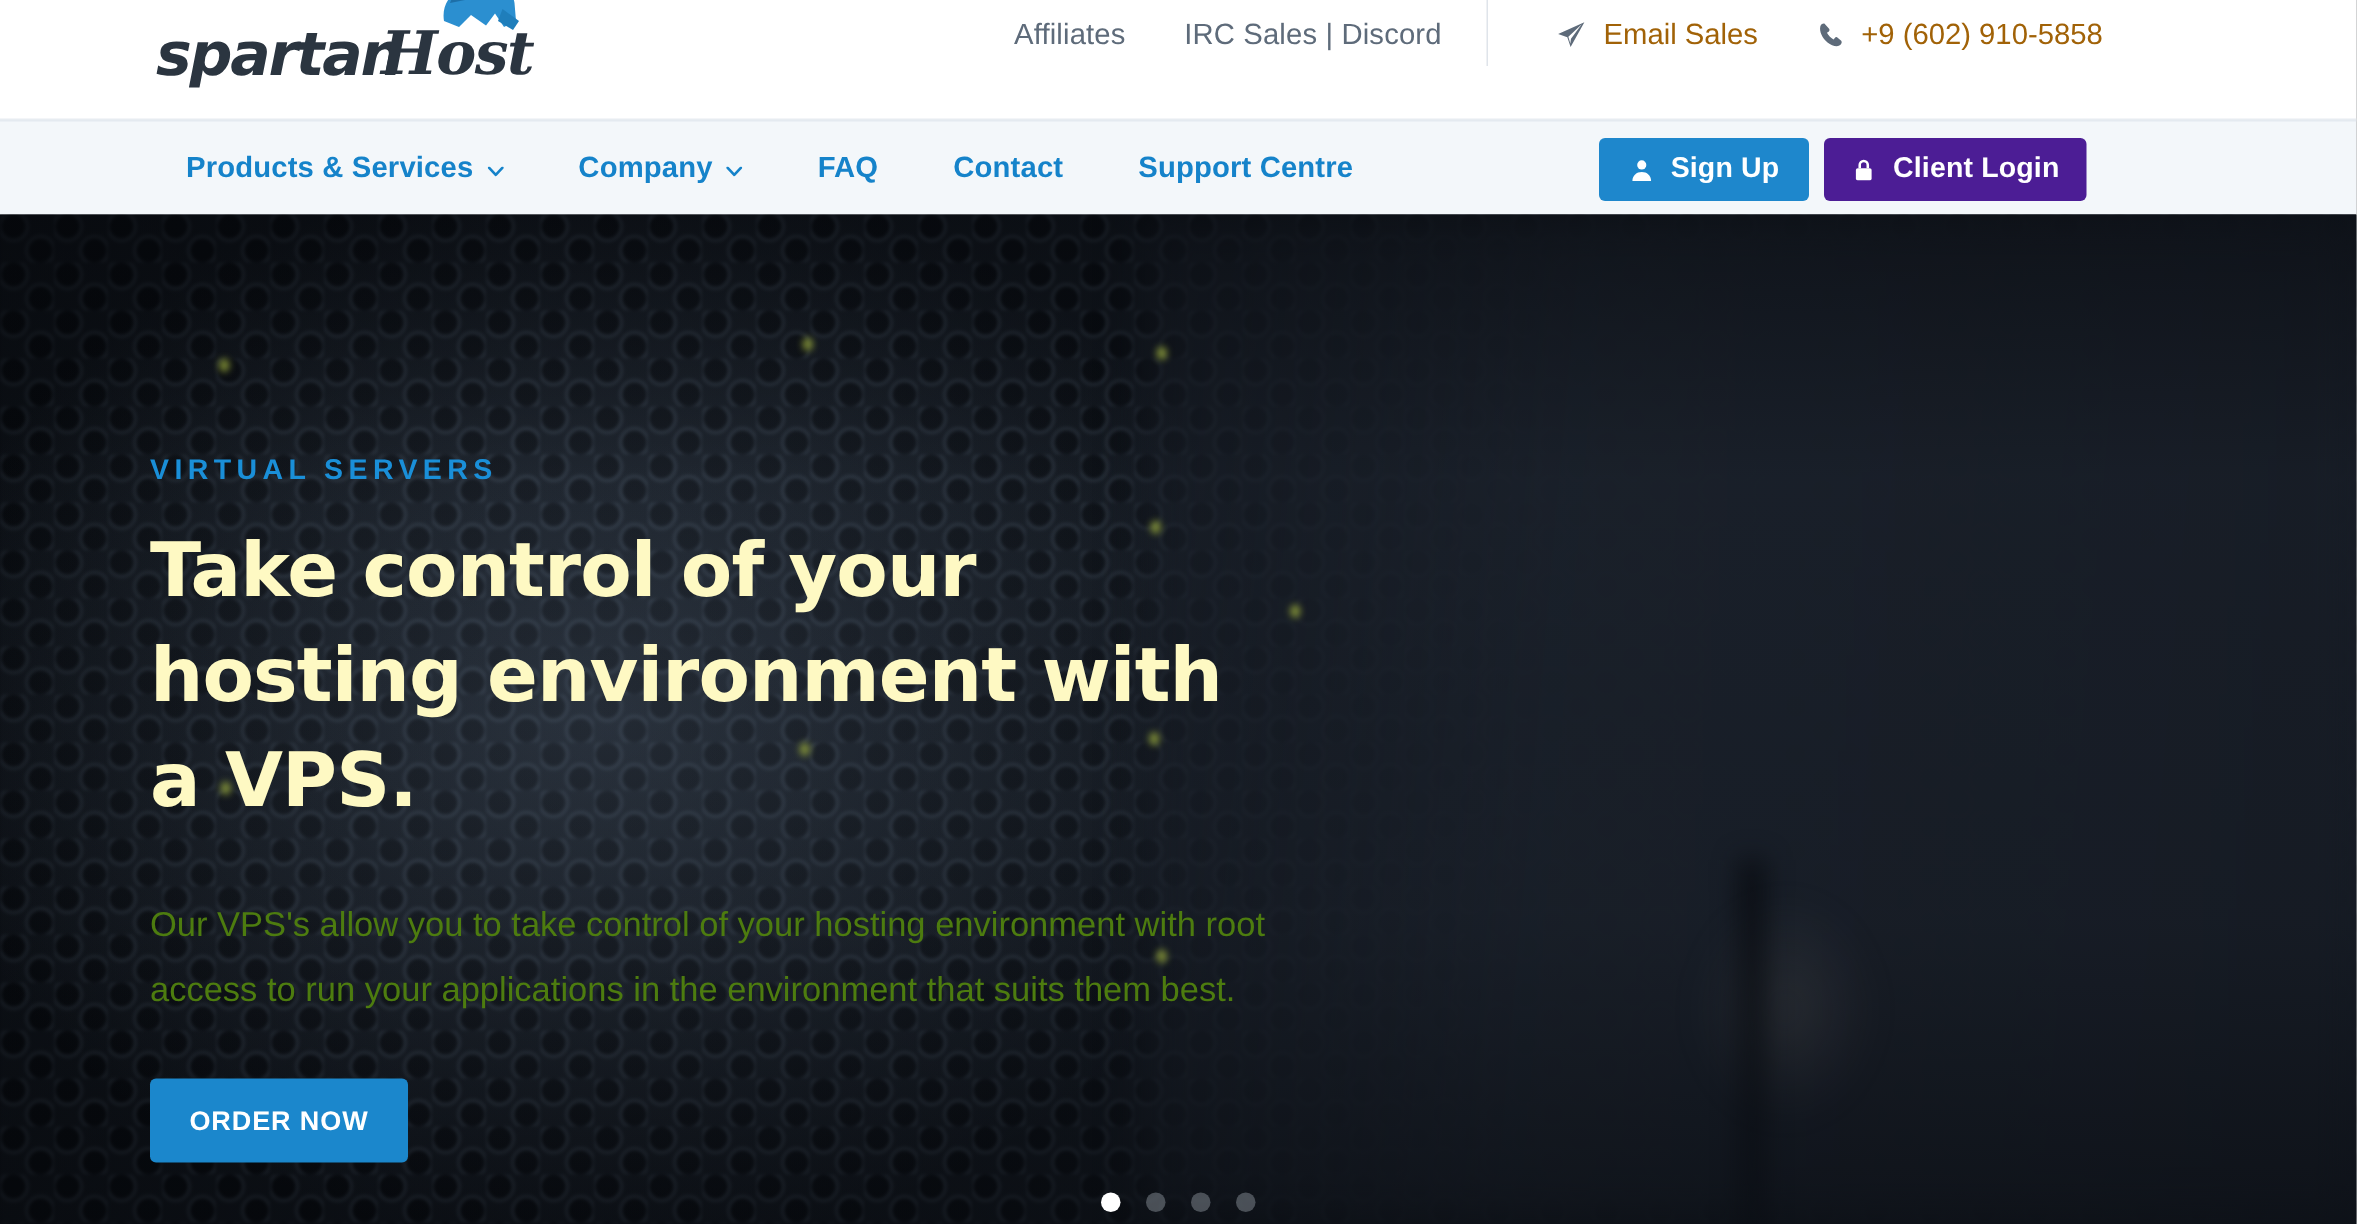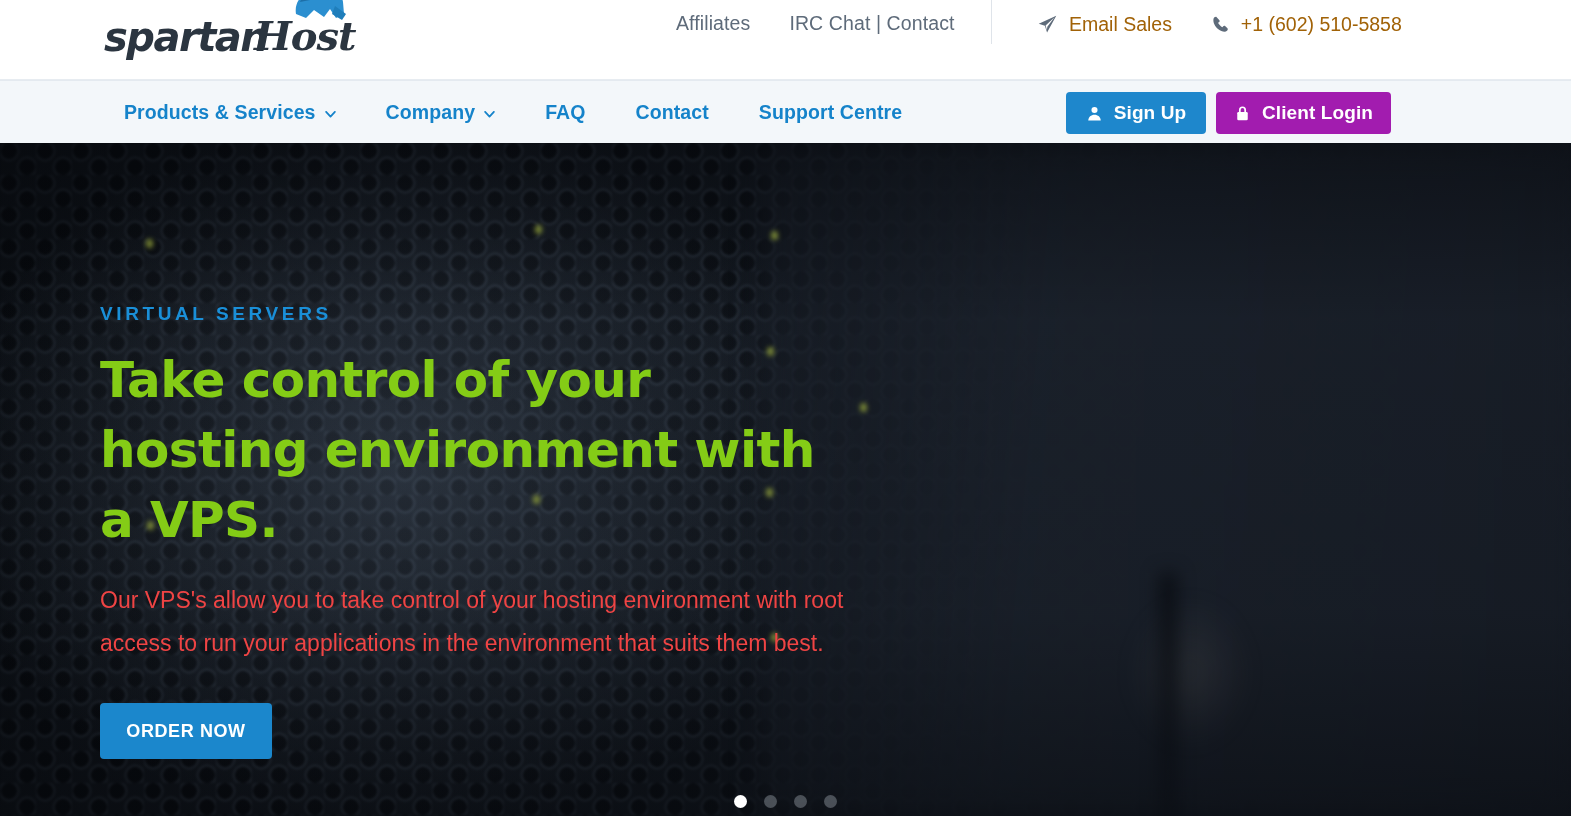--- a/index.html
+++ b/index.html
@@ -82,21 +82,21 @@
     display:flex; gap:10px; align-items:flex-start;
   }
   .btn {
     display:inline-flex; align-items:center; justify-content:center;
     gap:11px; border:none; border-radius:4px;
     font-size:19px; font-weight:bold; color:#fff;
     cursor:pointer; letter-spacing:.1px;
     font-family:"Liberation Sans", sans-serif;
   }
   .btn-signup { background:#1e87cc; width:140px; height:42px; }
-  .btn-login  { background:#a21caf; width:175px; height:42px; }
+  .btn-login  { background:#4c1d95; width:175px; height:42px; }
 
   
   .hero {
     position:absolute; left:0; top:143px; width:1571px; height:673px;
     overflow:hidden;
     background:#14181f;
     padding-left:34px;
   }
   .hero-mesh {
     position:absolute; inset:0;
@@ -142,27 +142,27 @@
 
   .hero-content {
     position:absolute; left:100px; top:160px; width:900px;
   }
   .eyebrow {
     font-size:19px; font-weight:bold; color:#1a8fd8;
     letter-spacing:3.6px; margin-bottom:20px;
   }
   .headline {
     font-family:"DejaVu Sans", sans-serif;
-    font-size:50px; font-weight:bold; color:#84cc16;
+    font-size:50px; font-weight:bold; color:#fef9c3;
     line-height:1.4; letter-spacing:-.6px;
     max-width:760px;
   }
   .subtext {
-    margin-top:24px;
-    font-size:23px; color:#ef4444; line-height:1.88;
+    margin-top:40px;
+    font-size:23px; color:#4d7c0f; line-height:1.88;
     max-width:800px; font-weight:400;
   }
   .order-btn {
     margin-top:38px;
     display:inline-flex; align-items:center; justify-content:center;
     width:172px; height:56px; border:none; border-radius:4px;
     background:#1b87cc; color:#fff;
     font-size:18px; font-weight:bold; letter-spacing:.6px;
     cursor:pointer; font-family:"Liberation Sans", sans-serif;
   }
@@ -192,42 +192,42 @@
         <path d="M36 6 C28 8 22 12 20 18 L30 16 Z" fill="#1d6fa8"></path>
         <path d="M52 9 L58 3 L60 6 L55 12 Z" fill="#3fa3dd"></path>
         <rect x="33" y="0" width="3" height="9" fill="#2b8fd0"></rect>
         <path d="M55 22 L66 30 L62 36 L52 30 Z" fill="#1f7ebb"></path>
       </svg>
     </div>
 
     <div class="top-links">
       <a href="#">Affiliates</a>
       <span class="tl-gap"></span>
-      <a href="#">IRC Chat | Contact</a>
+      <a href="#">IRC Sales | Discord</a>
     </div>
 
     <div class="divider-v"></div>
 
     <div class="contact-group">
       <span class="contact-item">
         <span class="ic">
           <svg width="21" height="21" viewBox="0 0 24 24" fill="#5e6b7a">
               <path d="M22 2 L2 11 L9 13.5 L11.5 21 Z M9.8 13.2 L20 3.6 L11.8 14.6 L11.3 18.2 Z"></path>
             </svg>
         </span>
         <span>Email Sales</span>
       </span>
       <span class="contact-gap"></span>
       <span class="contact-item">
         <span class="ic">
           <svg width="19" height="19" viewBox="0 0 24 24" fill="#5e6b7a">
               <path d="M6.6 2.2 C5 2 3.6 3 3.2 4.6 C2.2 9 5 14.5 9.3 18 C13 21 18 22.3 20.2 20 C21.2 19 21.6 17.6 20.8 16.6 L17.8 14 C17 13.3 16 13.5 15.4 14.3 L14.4 15.6 C12.4 14.5 10 12.2 8.8 9.9 L10.2 9 C11 8.4 11.2 7.3 10.6 6.5 Z"></path>
             </svg>
         </span>
-        <span>+1 (602) 510-5858</span>
+        <span>+9 (602) 910-5858</span>
       </span>
     </div>
   </div>
 
   <div class="mainnav">
     <div class="nav-items">
 
       <span class="nav-item">
         <span>Products &amp; Services</span>
         <svg class="caret" viewBox="0 0 12 8">

